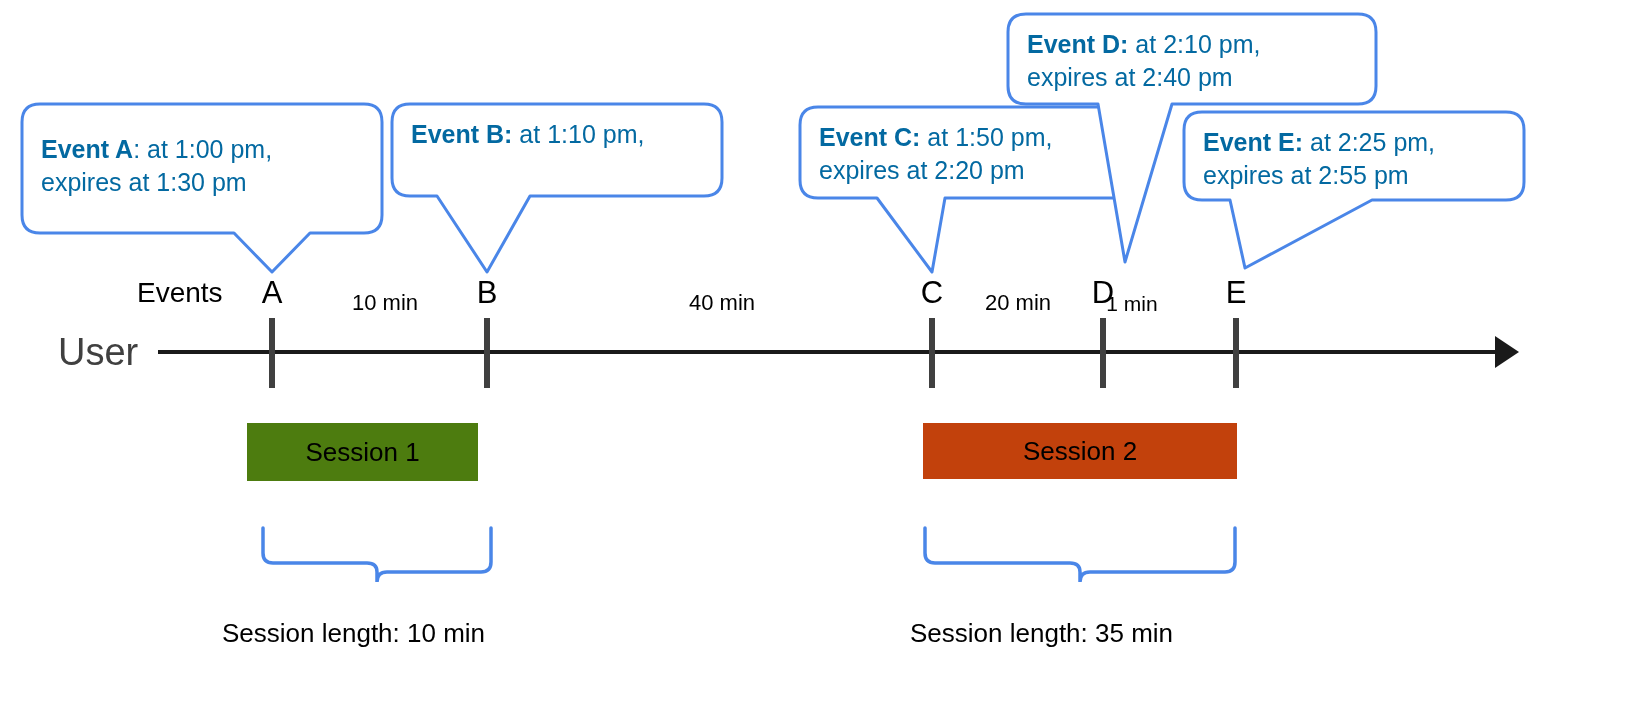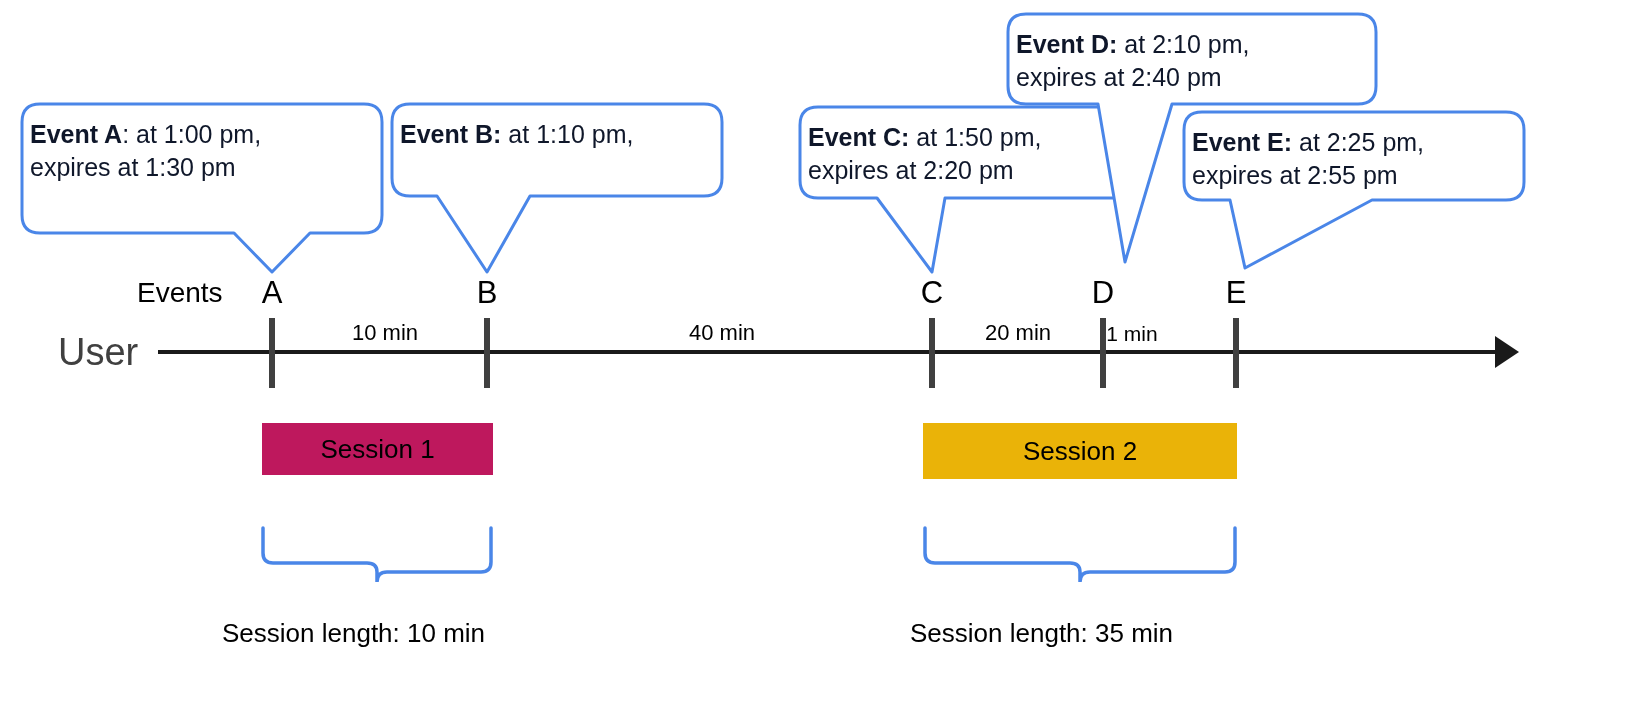--- a/index.html
+++ b/index.html
@@ -34,22 +34,22 @@
     pointer-events: none;
   }
   .lyr > * { pointer-events: auto; }
 
   
   .callout {
     position: absolute;
     box-sizing: border-box;
     font-size: 25px;
     line-height: 33px;
-    color: #0f172a;
-    padding: 14px 18px 12px 8px;
+    color: #0369a1;
+    padding: 14px 18px 12px 19px;
     white-space: nowrap;
   }
   .callout .ev { font-weight: bold; }
   .callout .sep { font-weight: normal; }
   .callout .sepb { font-weight: bold; }
 
   
   .axis-label {
     position: absolute;
     font-size: 28px;
@@ -72,21 +72,20 @@
     text-align: center;
     white-space: nowrap;
   }
   .interval-label {
     position: absolute;
     font-size: 22px;
     line-height: 24px;
     color: #000000;
     text-align: center;
     white-space: nowrap;
-    margin-top: 30px;
   }
 
   
   .session-box {
     position: absolute;
     box-sizing: border-box;
     display: flex;
     align-items: center;
     justify-content: center;
     font-size: 26px;
@@ -141,21 +140,21 @@
              L 367 563 Q 377 563 377 572 L 377 582
              Q 377 572 387 572 L 481 572 Q 491 572 491 562 L 491 528"></path>
 
     <path fill="none" stroke="#4a86e8" stroke-width="3.5" stroke-linecap="round" d="M 925 528 L 925 553 Q 925 563 935 563
              L 1070 563 Q 1080 563 1080 572 L 1080 582
              Q 1080 572 1090 572 L 1225 572 Q 1235 572 1235 562 L 1235 528"></path>
   </svg>
 
   <div class="lyr">
 
-    <div class="callout" style="left:22px; top:104px; width:320px; height:129px;">
+    <div class="callout" style="left:22px; top:119px; width:320px; height:129px;">
       <div>
         <span class="ev">Event A</span><span class="sep">:</span><span> at 1:00 pm,</span>
       </div>
       <div>expires at 1:30 pm</div>
     </div>
 
     <div class="callout" style="left:392px; top:104px; width:330px; height:92px;">
       <div>
         <span class="ev">Event B</span><span class="sepb">:</span><span> at 1:10 pm,</span>
       </div>
@@ -190,25 +189,25 @@
     <div class="marker-label" style="left:467px; top:276px; width:40px;">B</div>
     <div class="marker-label" style="left:912px; top:276px; width:40px;">C</div>
     <div class="marker-label" style="left:1083px; top:276px; width:40px;">D</div>
     <div class="marker-label" style="left:1216px; top:276px; width:40px;">E</div>
 
     <div class="interval-label" style="left:325px; top:291px; width:120px;">10 min</div>
     <div class="interval-label" style="left:662px; top:291px; width:120px;">40 min</div>
     <div class="interval-label" style="left:958px; top:291px; width:120px;">20 min</div>
     <div class="interval-label" style="left:1072px; top:292px; width:120px; font-size:21px;">1 min</div>
 
-    <div class="session-box" style="left:262px; top:423px; width:231px; height:52px; background:#be185d;">
+    <div class="session-box" style="left:247px; top:423px; width:231px; height:58px; background:#4d7c0f;">
       <span>Session 1</span>
     </div>
 
-    <div class="session-box" style="left:923px; top:423px; width:314px; height:56px; background:#eab308;">
+    <div class="session-box" style="left:923px; top:423px; width:314px; height:56px; background:#c2410c;">
       <span>Session 2</span>
     </div>
 
     <div class="session-len" style="left:222px; top:618px; width:340px;">Session length: 10 min</div>
 
     <div class="session-len" style="left:910px; top:618px; width:340px;">Session length: 35 min</div>
 
   </div>
 </div>
 

